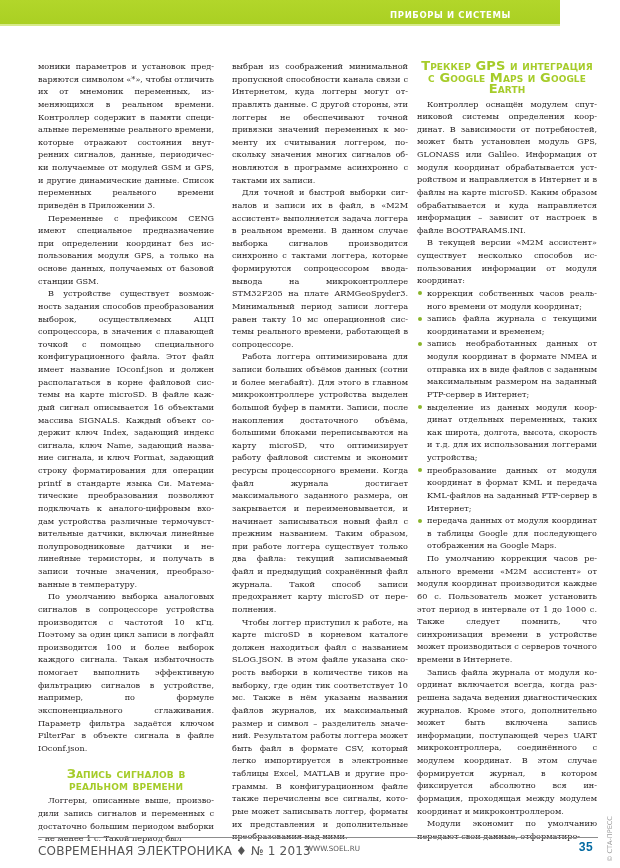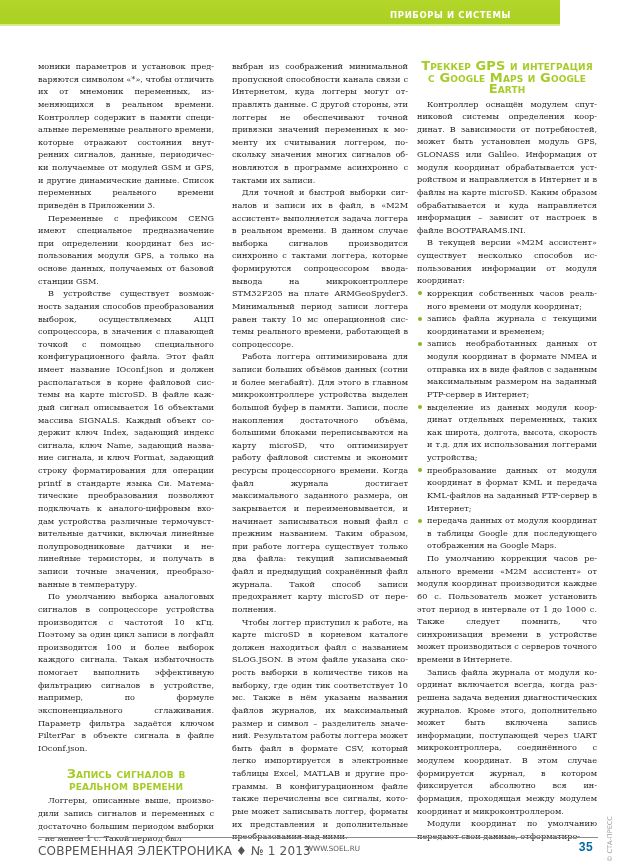--- a/index.html
+++ b/index.html
@@ -92,20 +92,20 @@
   <ul class="bullets">
     <li>коррекция собственных часов реаль­ного времени от модуля координат;</li>
     <li>запись файла журнала с текущими координатами и временем;</li>
     <li>запись необработанных данных от модуля координат в формате NMEA и отправка их в виде файлов с задан­ным максимальным размером на за­данный FTP-сервер в Интернет;</li>
     <li>выделение из данных модуля коор­динат отдельных переменных, таких как широта, долгота, высота, ско­рость и т.д. для их использования логгерами устройства;</li>
     <li>преобразование данных от модуля координат в формат KML и передача KML-файлов на заданный FTP-сер­вер в Интернет;</li>
     <li>передача данных от модуля коорди­нат в таблицы Google для последую­щего отображения на Google Maps.</li>
   </ul>
   <p>По умолчанию коррекция часов ре­ального времени «M2M ассистент» от модуля координат производится каж­дые 60 с. Пользователь может устано­вить этот период в интервале от 1 до 1000 с. Также следует помнить, что синхронизация времени в устройстве может производиться с серверов точ­ного времени в Интернете.</p>
   <p>Запись файла журнала от модуля ко­ординат включается всегда, когда раз­решена задача ведения диагностичес­ких журналов. Кроме этого, допол­нительно может быть включена за­пись информации, поступающей че­рез UART микроконтроллера, соеди­нённого с модулем координат. В этом случае формируется журнал, в кото­ром фиксируется абсолютно вся ин­формация, проходящая между моду­лем координат и микроконтроллером.</p>
-  <p>Модули координат по умолчанию передают свои данные, отформатиро-</p>
+  <p>Модули экономит по умолчанию передают свои данные, отформатиро-</p>
 </div>
 
 <div class="footer-rule"></div>
 <span class="footer-left">СОВРЕМЕННАЯ ЭЛЕКТРОНИКА ♦ № 1 2013</span>
 <span class="footer-center">WWW.SOEL.RU</span>
 <span class="page-number">35</span>
 <span class="copyright">© СТА-ПРЕСС</span>
 
 </body></html>

